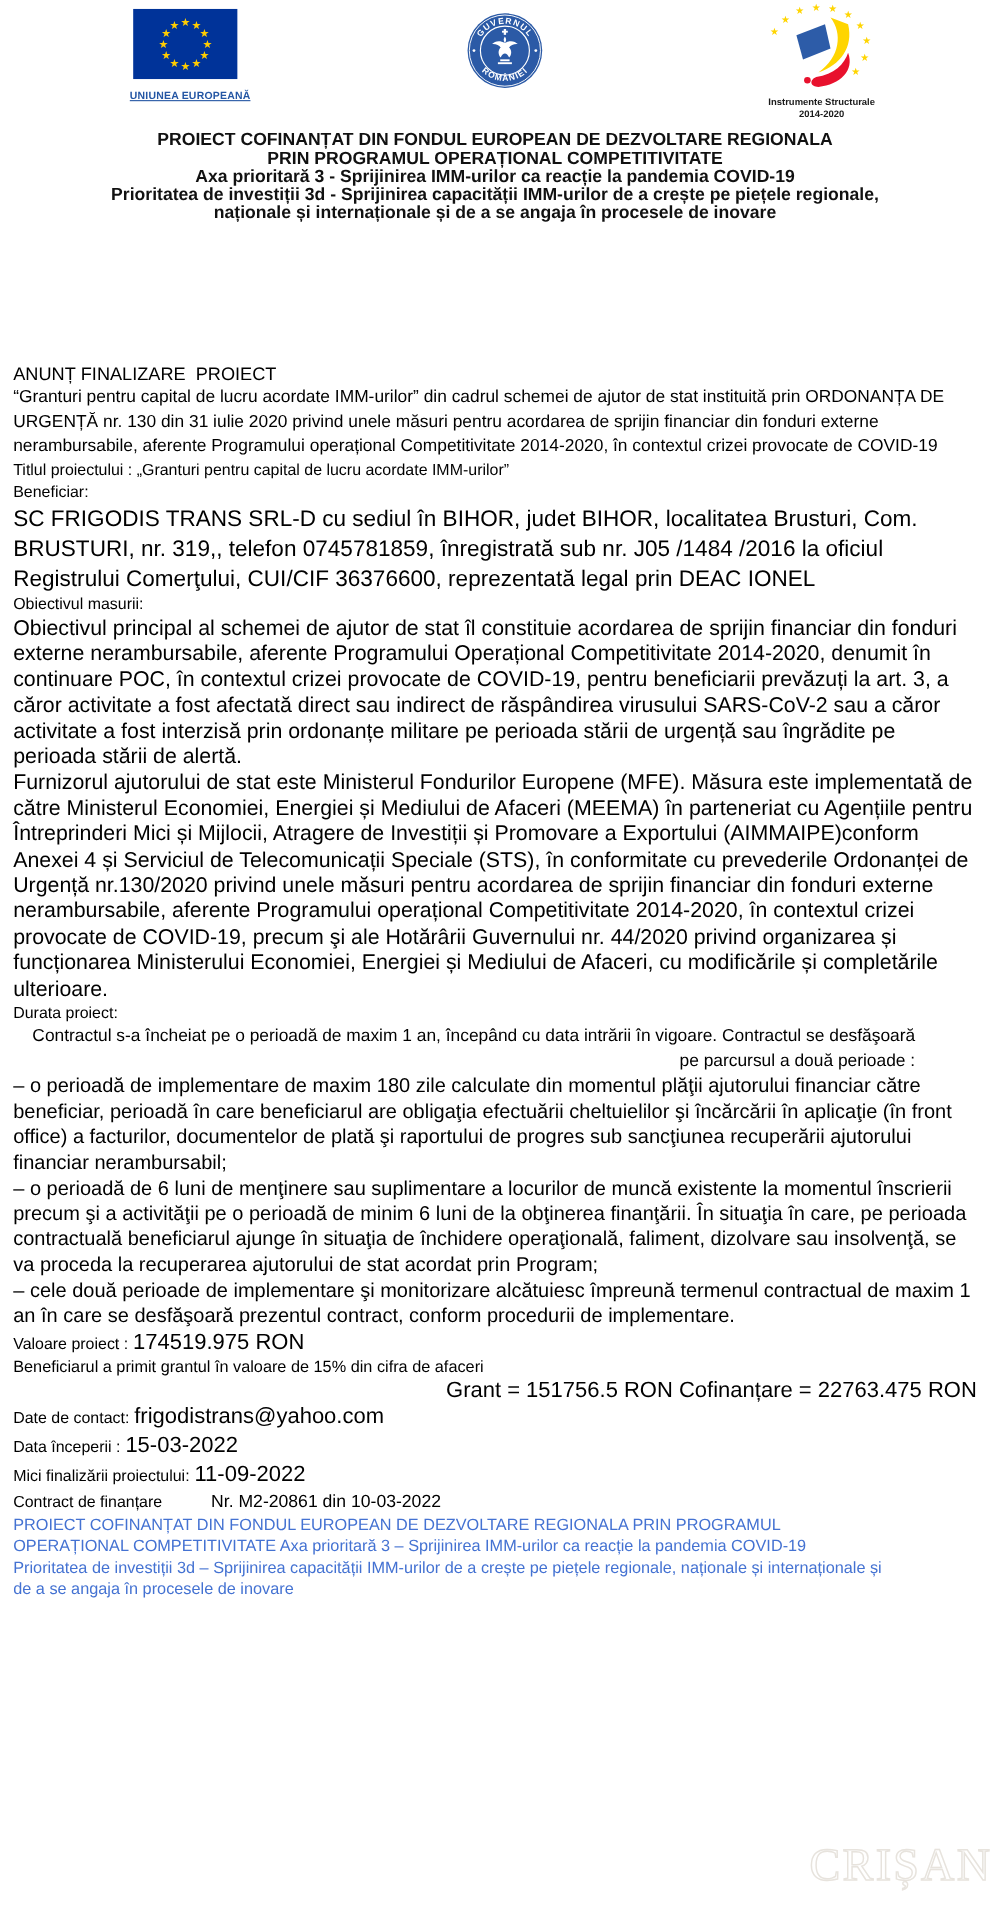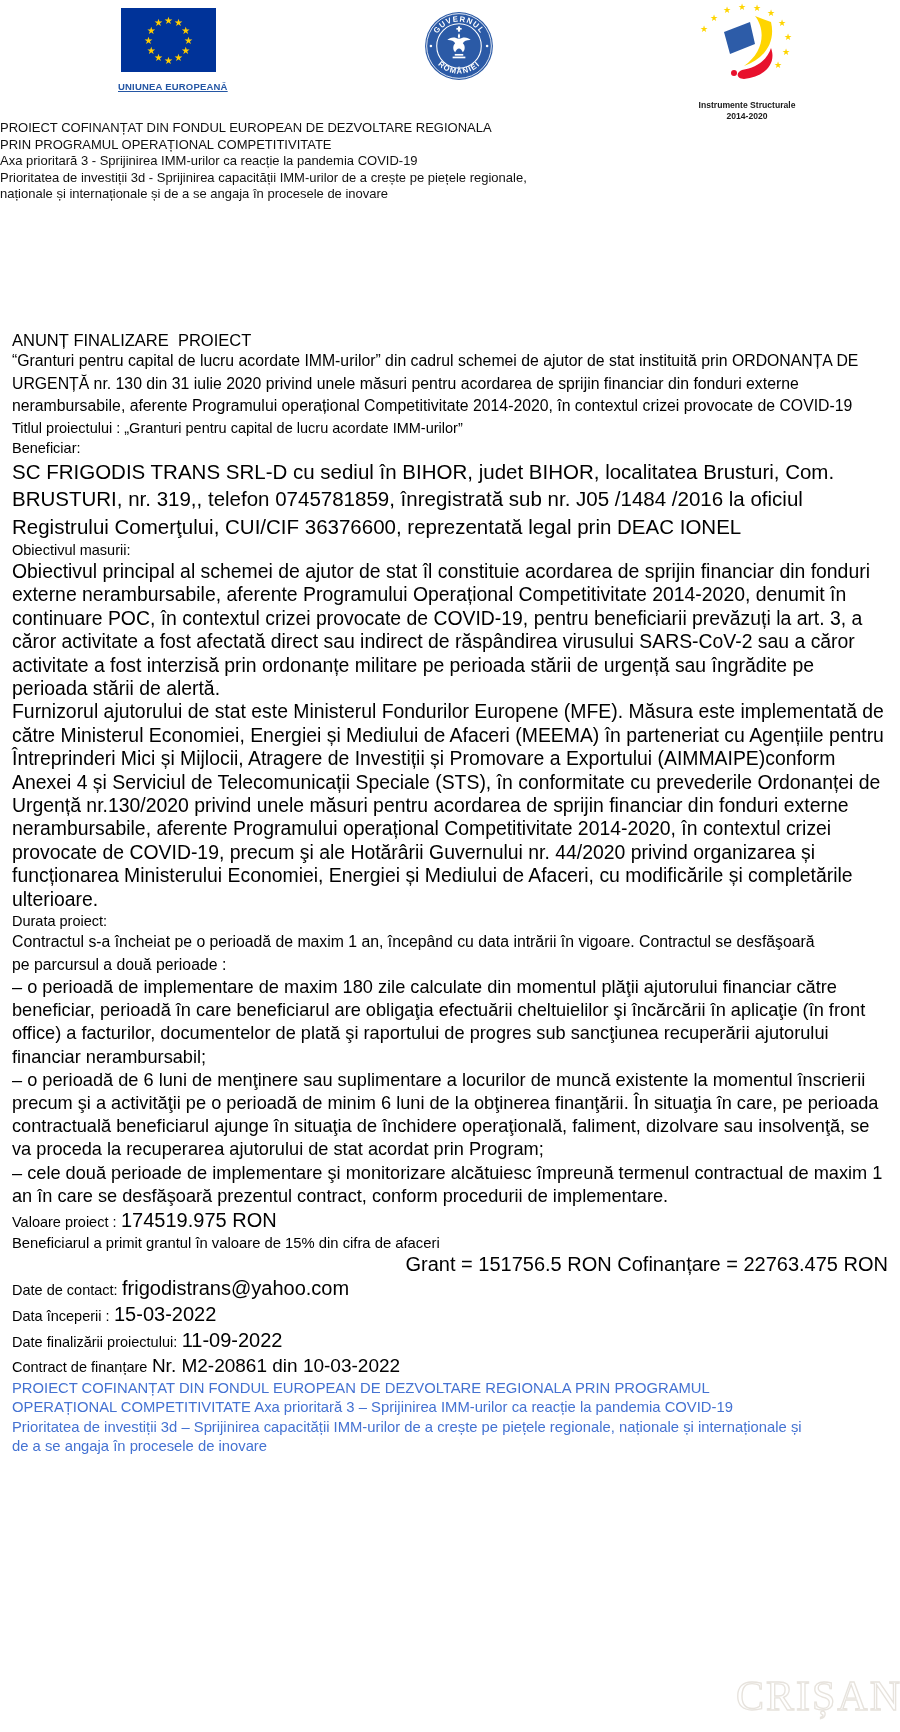--- a/index.html
+++ b/index.html
@@ -8,49 +8,49 @@
     font-family:"Liberation Sans", sans-serif;color:#000;
     -webkit-font-smoothing:antialiased;
   }
   .page{position:absolute;inset:0;}
   
   .logo-row{position:absolute;top:0;left:0;width:100%;height:112px;}
   .logo-eu{position:absolute;left:118px;top:8px;width:100px;text-align:center;}
   .logo-eu .caption{margin-top:5px;font-size:9.5px;font-weight:bold;color:#2456a4;letter-spacing:.2px;white-space:nowrap;text-decoration:underline;}
   .logo-gov{position:absolute;left:424px;top:11px;width:70px;height:70px;}
   .logo-is{position:absolute;left:658px;top:2px;width:178px;text-align:center;}
-  .logo-is .caption{margin-top:14px;font-size:8.6px;font-weight:bold;color:#1a1a1a;line-height:10.5px;}
+  .logo-is .caption{margin-top:0;font-size:8.6px;font-weight:bold;color:#1a1a1a;line-height:10.5px;}
   
   .header-block{
-    position:absolute;top:120px;left:0;width:100%;
-    font-weight:normal;font-size:13px;line-height:16.6px;color:#111;
+    position:absolute;top:120px;left:0;width:100%;text-align:center;
+    font-weight:bold;font-size:16px;line-height:16.6px;color:#111;
   }
   
   .content{position:absolute;top:330px;left:12px;width:876px;}
   .content p{margin:0;}
   .t-title{font-size:16.5px;line-height:20px;white-space:pre-wrap;}
   .t-intro{font-size:15.8px;line-height:22.5px;margin-top:6px;}
   .t-small{font-size:14.5px;line-height:20px;}
   .t-xbig{font-size:20.5px;line-height:27.5px;}
   .t-big{font-size:19.4px;line-height:23.4px;}
-  .t-mid{font-size:15.8px;line-height:22.4px;max-width:820px;}
+  .t-mid{font-size:15.8px;line-height:22.4px;max-width:820px;text-align:right;}
   .t-dash{font-size:18.2px;line-height:23.2px;}
   .mt-obj-label{margin-top:14px;}
   .mt-obj{margin-top:2px;}
   .mt-furn{margin-top:32px;}
   .mt-dur{margin-top:40px;}
   .mt-dur-txt{margin-top:2px;}
   .mt-d1{margin-top:12px;}
   .mt-d2{margin-top:20px;}
   .mt-d3{margin-top:18px;}
   .mt-val{margin-top:13px;}
   .kv{line-height:24px;}
   .kv-label{font-size:14.5px;}
   .kv-value{font-size:20px;}
-  .kv-value-lg{font-size:19px;}
+  .kv-value-lg{font-size:16px;margin-left:40px;}
   .grant-note{font-size:14.8px;line-height:18px;margin-top:4px;}
   .grant-line{font-size:20px;line-height:24px;margin-top:2px;text-align:right;}
   
   .footer-blue{
     font-size:14.8px;line-height:19.3px;color:#4472d2;max-width:792px;margin-top:1px;
   }
   
   .watermark{
     position:absolute;left:736px;top:1672px;
     font-family:"Liberation Serif", serif;
@@ -179,21 +179,21 @@
 
     <p class="kv">
       <span class="kv-label">Date de contact:</span>
       <span class="kv-value">frigodistrans@yahoo.com</span>
     </p>
     <p class="kv">
       <span class="kv-label">Data începerii :</span>
       <span class="kv-value">15-03-2022</span>
     </p>
     <p class="kv">
-      <span class="kv-label">Date finalizării proiectului:</span>
+      <span class="kv-label">Mici finalizării proiectului:</span>
       <span class="kv-value">11-09-2022</span>
     </p>
     <p class="kv">
       <span class="kv-label">Contract de finanțare</span>
       <span class="kv-value kv-value-lg">Nr. M2-20861 din 10-03-2022</span>
     </p>
 
     <p class="footer-blue">PROIECT COFINANȚAT DIN FONDUL EUROPEAN DE DEZVOLTARE REGIONALA PRIN PROGRAMUL OPERAȚIONAL COMPETITIVITATE Axa prioritară 3 – Sprijinirea IMM-urilor ca reacție la pandemia COVID-19 Prioritatea de investiții 3d – Sprijinirea capacității IMM-urilor de a crește pe piețele regionale, naționale și internaționale și de a se angaja în procesele de inovare</p>
   </main>
 

